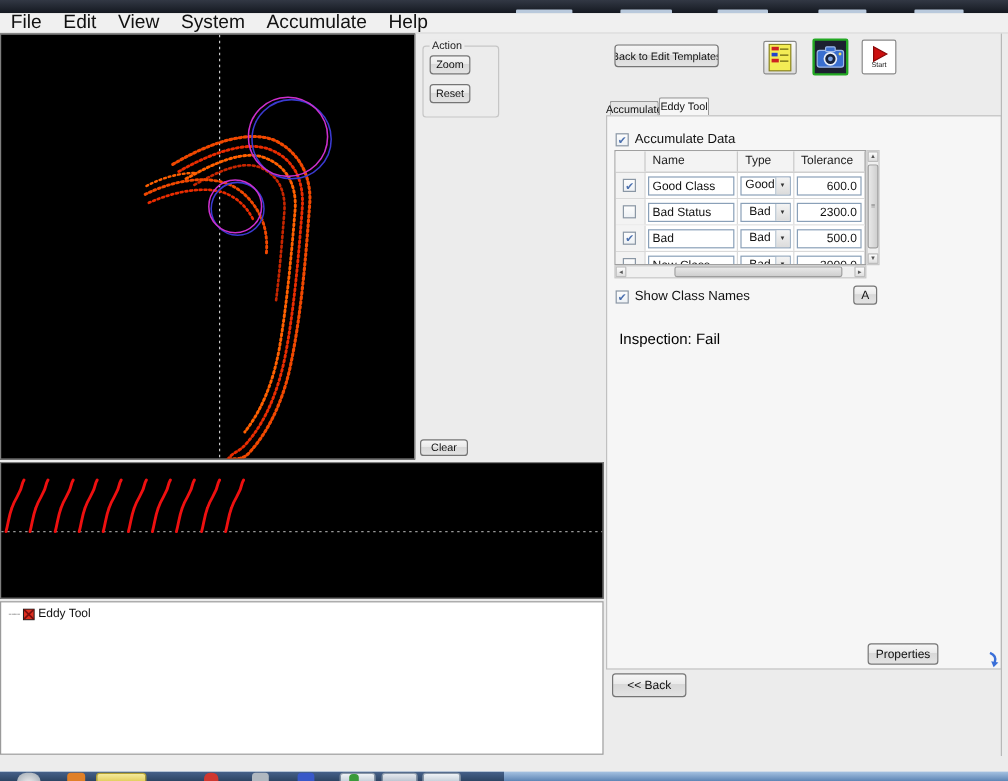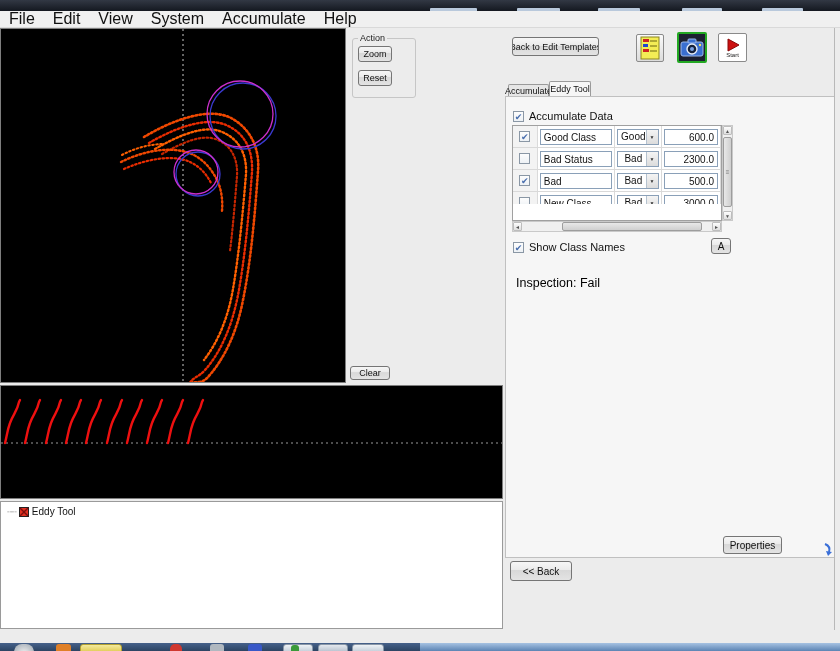--- a/index.html
+++ b/index.html
@@ -218,20 +218,26 @@
   <div id="tab-page"></div>
   <div class="tab" id="tab-acquisition">Accumulate</div>
   <div class="tab" id="tab-eddy">Eddy Tool</div>
 
   <div class="chk-row" style="left:513px;top:110px;">
     <span class="chk">✔</span>
     <span>Accumulate Data</span>
   </div>
 
   <div id="class-table">
+    <div class="thead">
+      <div class="th c0"></div>
+      <div class="th c1">Name</div>
+      <div class="th c2">Type</div>
+      <div class="th c3">Tolerance</div>
+    </div>
     <div class="tbody">
 
       <div class="trow">
         <div class="td c0">
             <span class="chk">✔</span>
           </div>
         <div class="td c1">
             <div class="field">Good Class</div>
           </div>
         <div class="td c2">

